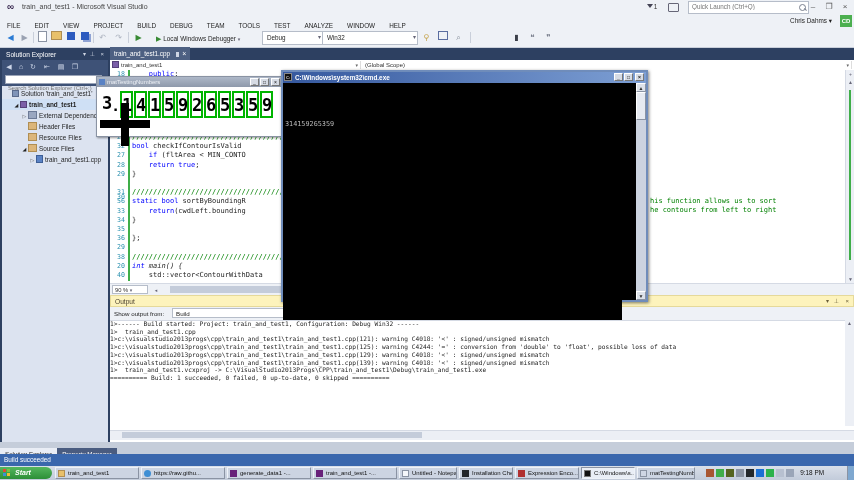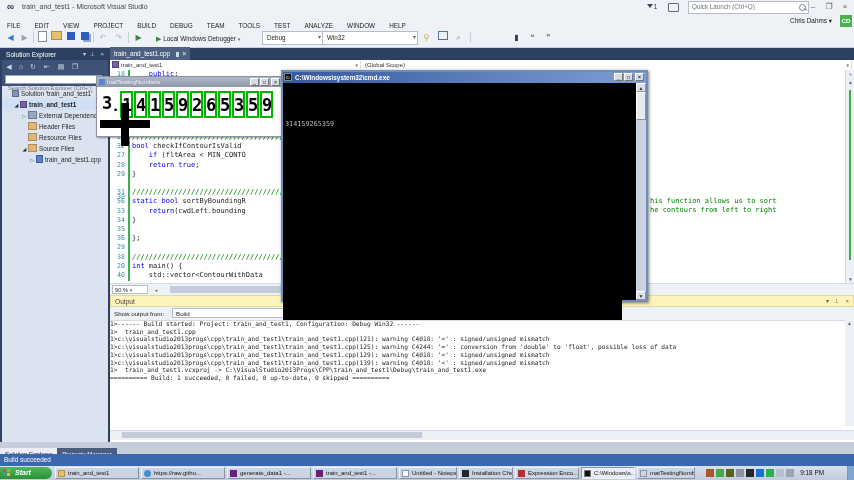--- a/index.html
+++ b/index.html
@@ -263,21 +263,21 @@
         <div class="cl" style="left: 22px; top: 145.8px;"><span class="pl">}</span></div>
         <div class="lnum" style="top: 155px;">35</div>
         <div class="cl" style="left: 22px; top: 155px;"></div>
         <div class="lnum" style="top: 164.2px;">36</div>
         <div class="cl" style="left: 22px; top: 164.2px;"><span class="pl">};</span></div>
         <div class="lnum" style="top: 173.4px;">29</div>
         <div class="cl" style="left: 22px; top: 173.4px;"></div>
         <div class="lnum" style="top: 182.6px;">38</div>
         <div class="cl" style="left: 22px; top: 182.6px;"><span class="cmt">//////////////////////////////////////////</span></div>
         <div class="lnum" style="top: 191.8px;">20</div>
-        <div class="cl" style="left: 22px; top: 191.8px;"><span class="kw">int</span><span class="pl"> main() {</span></div>
+        <div class="cl" style="left: 22px; top: 191.8px; font-style: italic;"><span class="kw">int</span><span class="pl"> main() {</span></div>
         <div class="lnum" style="top: 201px;">40</div>
         <div class="cl" style="left: 22px; top: 201px;"><span class="pl">    std::vector&lt;ContourWithData</span></div>
       </div>
     <div class="chbar" style="top:0;height:6px;"></div>
     <div class="chbar" style="top:63px;height:148px;"></div>
     <div id="code-frags">
         <div class="frag" style="left: 540px; top: 127px;">his function allows us to sort</div>
         <div class="frag" style="left: 540px; top: 136.2px;">he contours from left to right</div>
       </div>
   </div>

